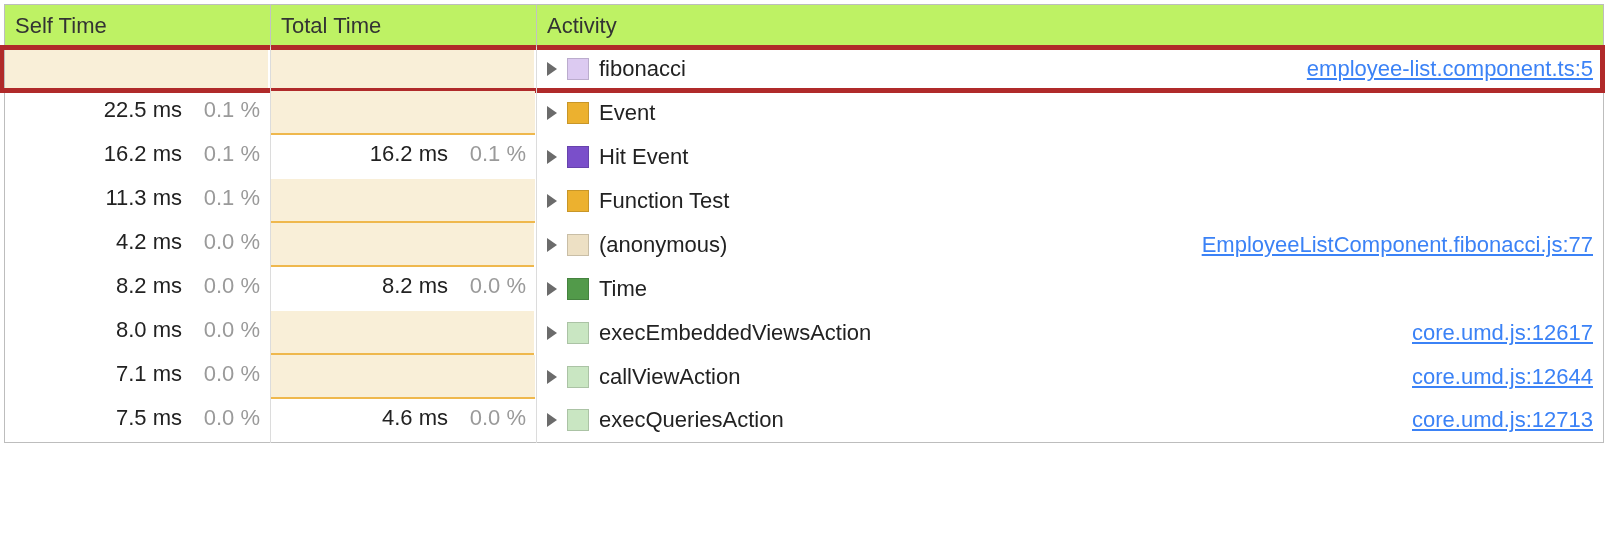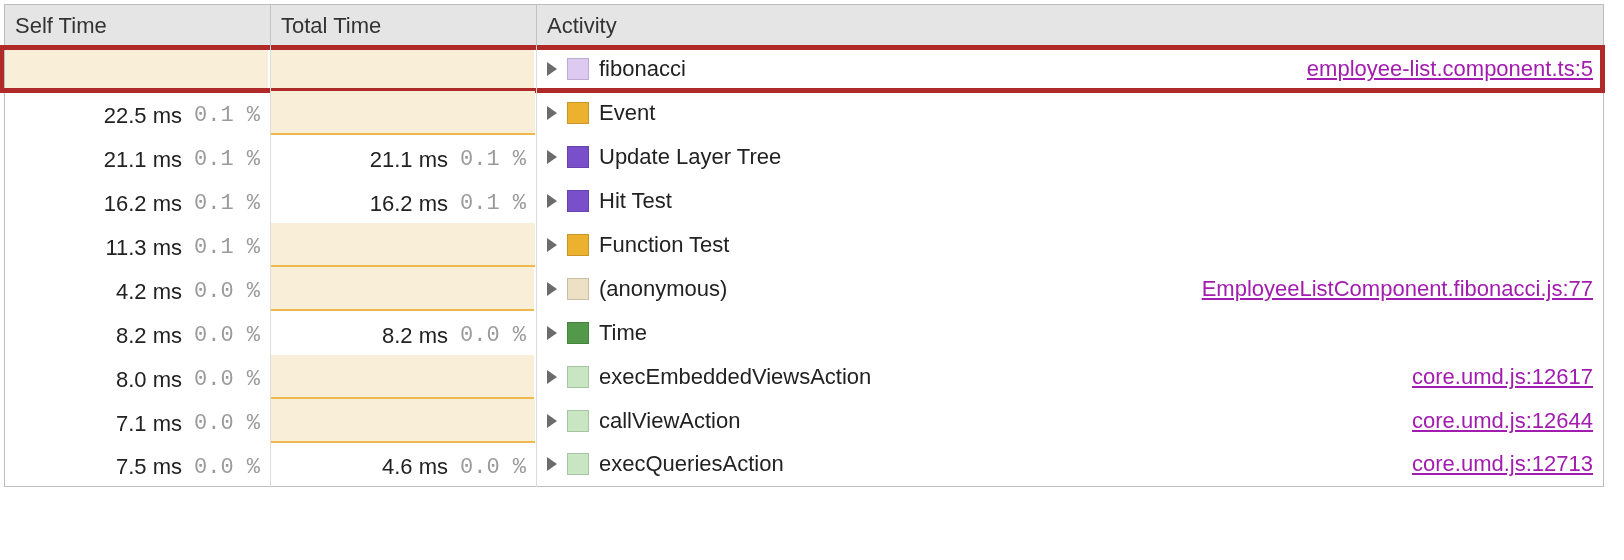--- a/index.html
+++ b/index.html
@@ -17,48 +17,48 @@
     border: 1px solid #bdbdbd;
     border-collapse: collapse;
     table-layout: fixed;
   }
   .table col.c-self  { width: 266px; }
   .table col.c-total { width: 266px; }
   .table col.c-act   { width: auto; }
   .table th {
     text-align: left;
     font-weight: 400;
-    background: #e5e5e5;
+    background: #bef264;
     border-right: 1px solid #c2c2c2;
     border-bottom: 1px solid #c2c2c2;
     padding: 5px 10px;
     color: #333;
     height: 42px;
   }
   .table th:last-child { border-right: none; margin-left: 48px; }
   .table td {
     border-right: 1px solid #dcdcdc;
     padding: 0 10px;
     height: 44px;
     vertical-align: middle;
     white-space: nowrap;
   }
   .table td:last-child { border-right: none; }
   
   .tcell {
     position: relative;
     display: flex;
     justify-content: flex-end;
-    align-items: center;
+    align-items: flex-start;
     gap: 8px;
     height: 100%;
     padding-top: 6px;
   }
   .tcell .time { color: #222; }
-  .tcell .pct  { color: #9a9a9a; min-width: 70px; text-align: right; font-family: Liberation Mono, monospace; }
+  .tcell .pct  { color: #9a9a9a; min-width: 70px; text-align: right; }
   .barwrap {
     position: absolute;
     left: -10px; right: -10px; top: 0; bottom: 0;
     pointer-events: none;
   }
   .bar {
     position: absolute;
     top: 0; bottom: 0; left: 0;
     background: #f9efd8;
     border-bottom: 2px solid #efb84d;
@@ -78,21 +78,21 @@
     flex: 0 0 auto;
   }
   .sw {
     width: 22px; height: 22px;
     flex: 0 0 auto;
     border: 1px solid rgba(0,0,0,0.15);
   }
   .label { flex: 0 0 auto; }
   .spacer { flex: 1 1 auto; }
   .link {
-    color: #a21caf;
+    color: #3b82f6;
     text-decoration: underline;
     cursor: pointer;
   }
   
   tr.hl td { position: relative; }
   tr.hl td::after {
     content: "";
     position: absolute;
     left: 0; right: 0; top: -2px; bottom: -2px;
     border-top: 5px solid #b02a2a;
@@ -169,57 +169,35 @@
             <span class="tri"></span>
             <span class="sw" style="background: rgb(236, 177, 47);"></span>
             <span class="label">Event</span>
             <span class="spacer"></span>
           </div>
         </td>
       </tr>
       <tr>
         <td>
           <div class="tcell">
-            <span class="time">21.1 ms</span>
-            <span class="pct">0.1 %</span>
-          </div>
-        </td>
-        <td>
-          <div class="tcell">
-            <span class="time">21.1 ms</span>
-            <span class="pct">0.1 %</span>
-          </div>
-        </td>
-        <td>
-          <div class="act">
-            <span class="tri"></span>
-            <span class="sw" style="background: rgb(122, 79, 202);"></span>
-            <span class="label">Update Layer Tree</span>
-            <span class="spacer"></span>
-          </div>
-        </td>
-      </tr>
-      <tr>
-        <td>
-          <div class="tcell">
             <span class="time">16.2 ms</span>
             <span class="pct">0.1 %</span>
           </div>
         </td>
         <td>
           <div class="tcell">
             <span class="time">16.2 ms</span>
             <span class="pct">0.1 %</span>
           </div>
         </td>
         <td>
           <div class="act">
             <span class="tri"></span>
             <span class="sw" style="background: rgb(122, 79, 202);"></span>
-            <span class="label">Hit Test</span>
+            <span class="label">Hit Event</span>
             <span class="spacer"></span>
           </div>
         </td>
       </tr>
       <tr>
         <td>
           <div class="tcell">
             <span class="time">11.3 ms</span>
             <span class="pct">0.1 %</span>
           </div>

